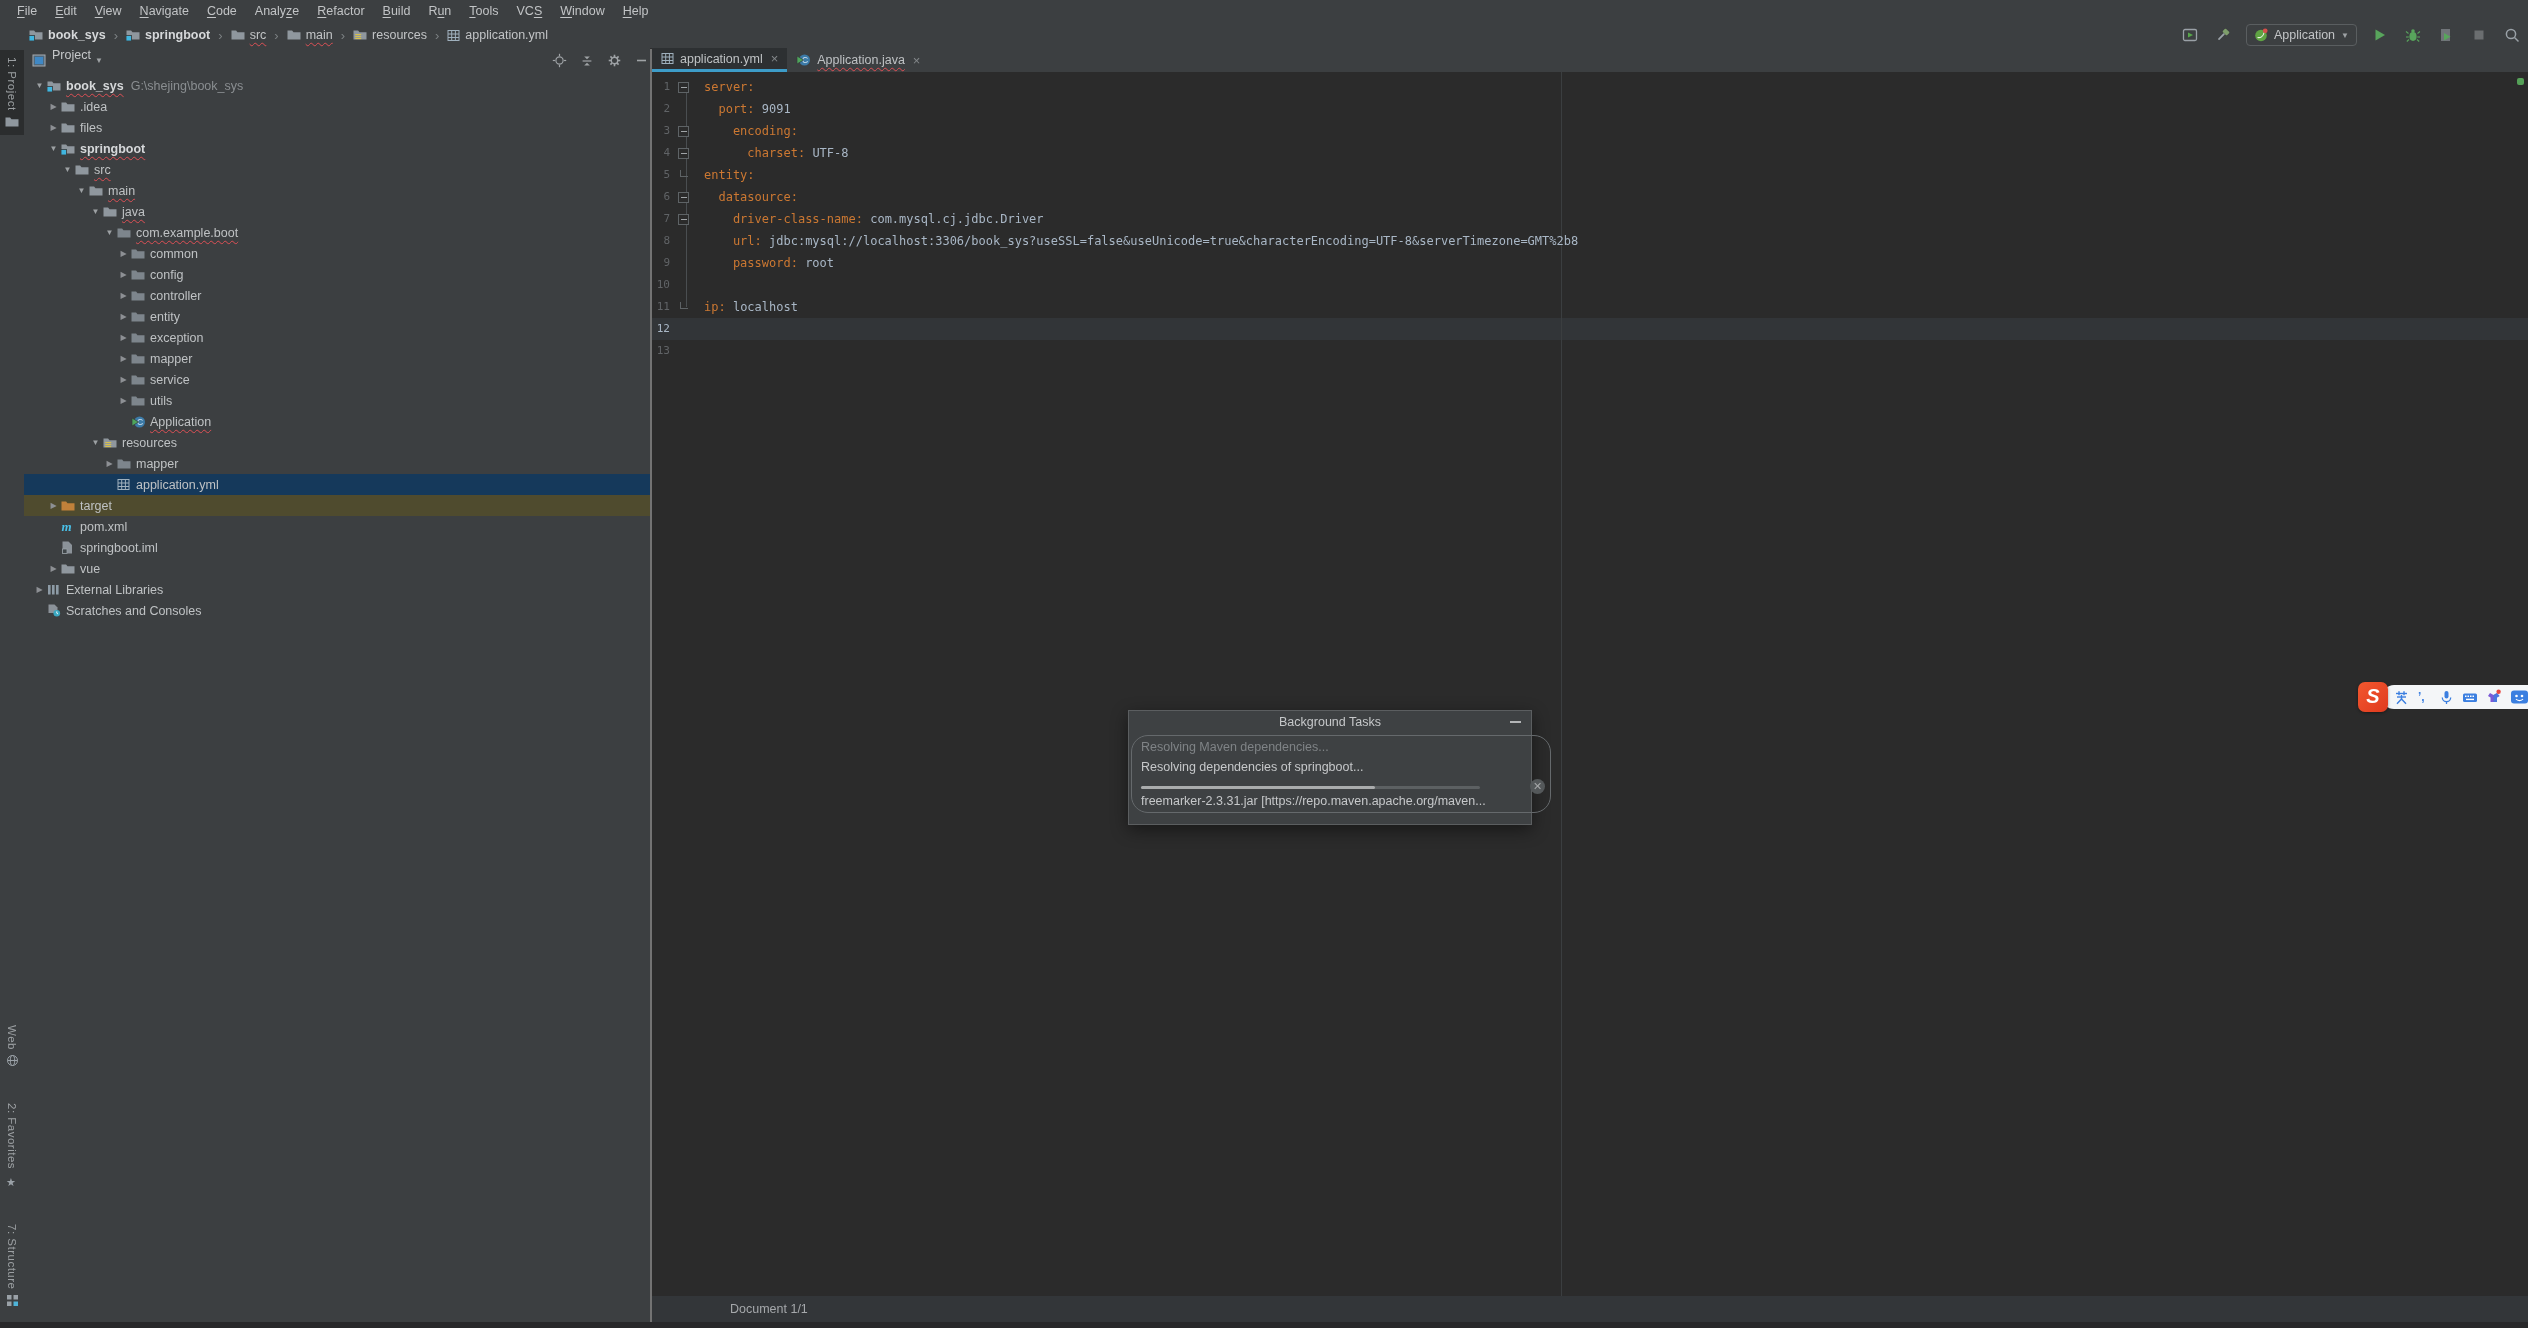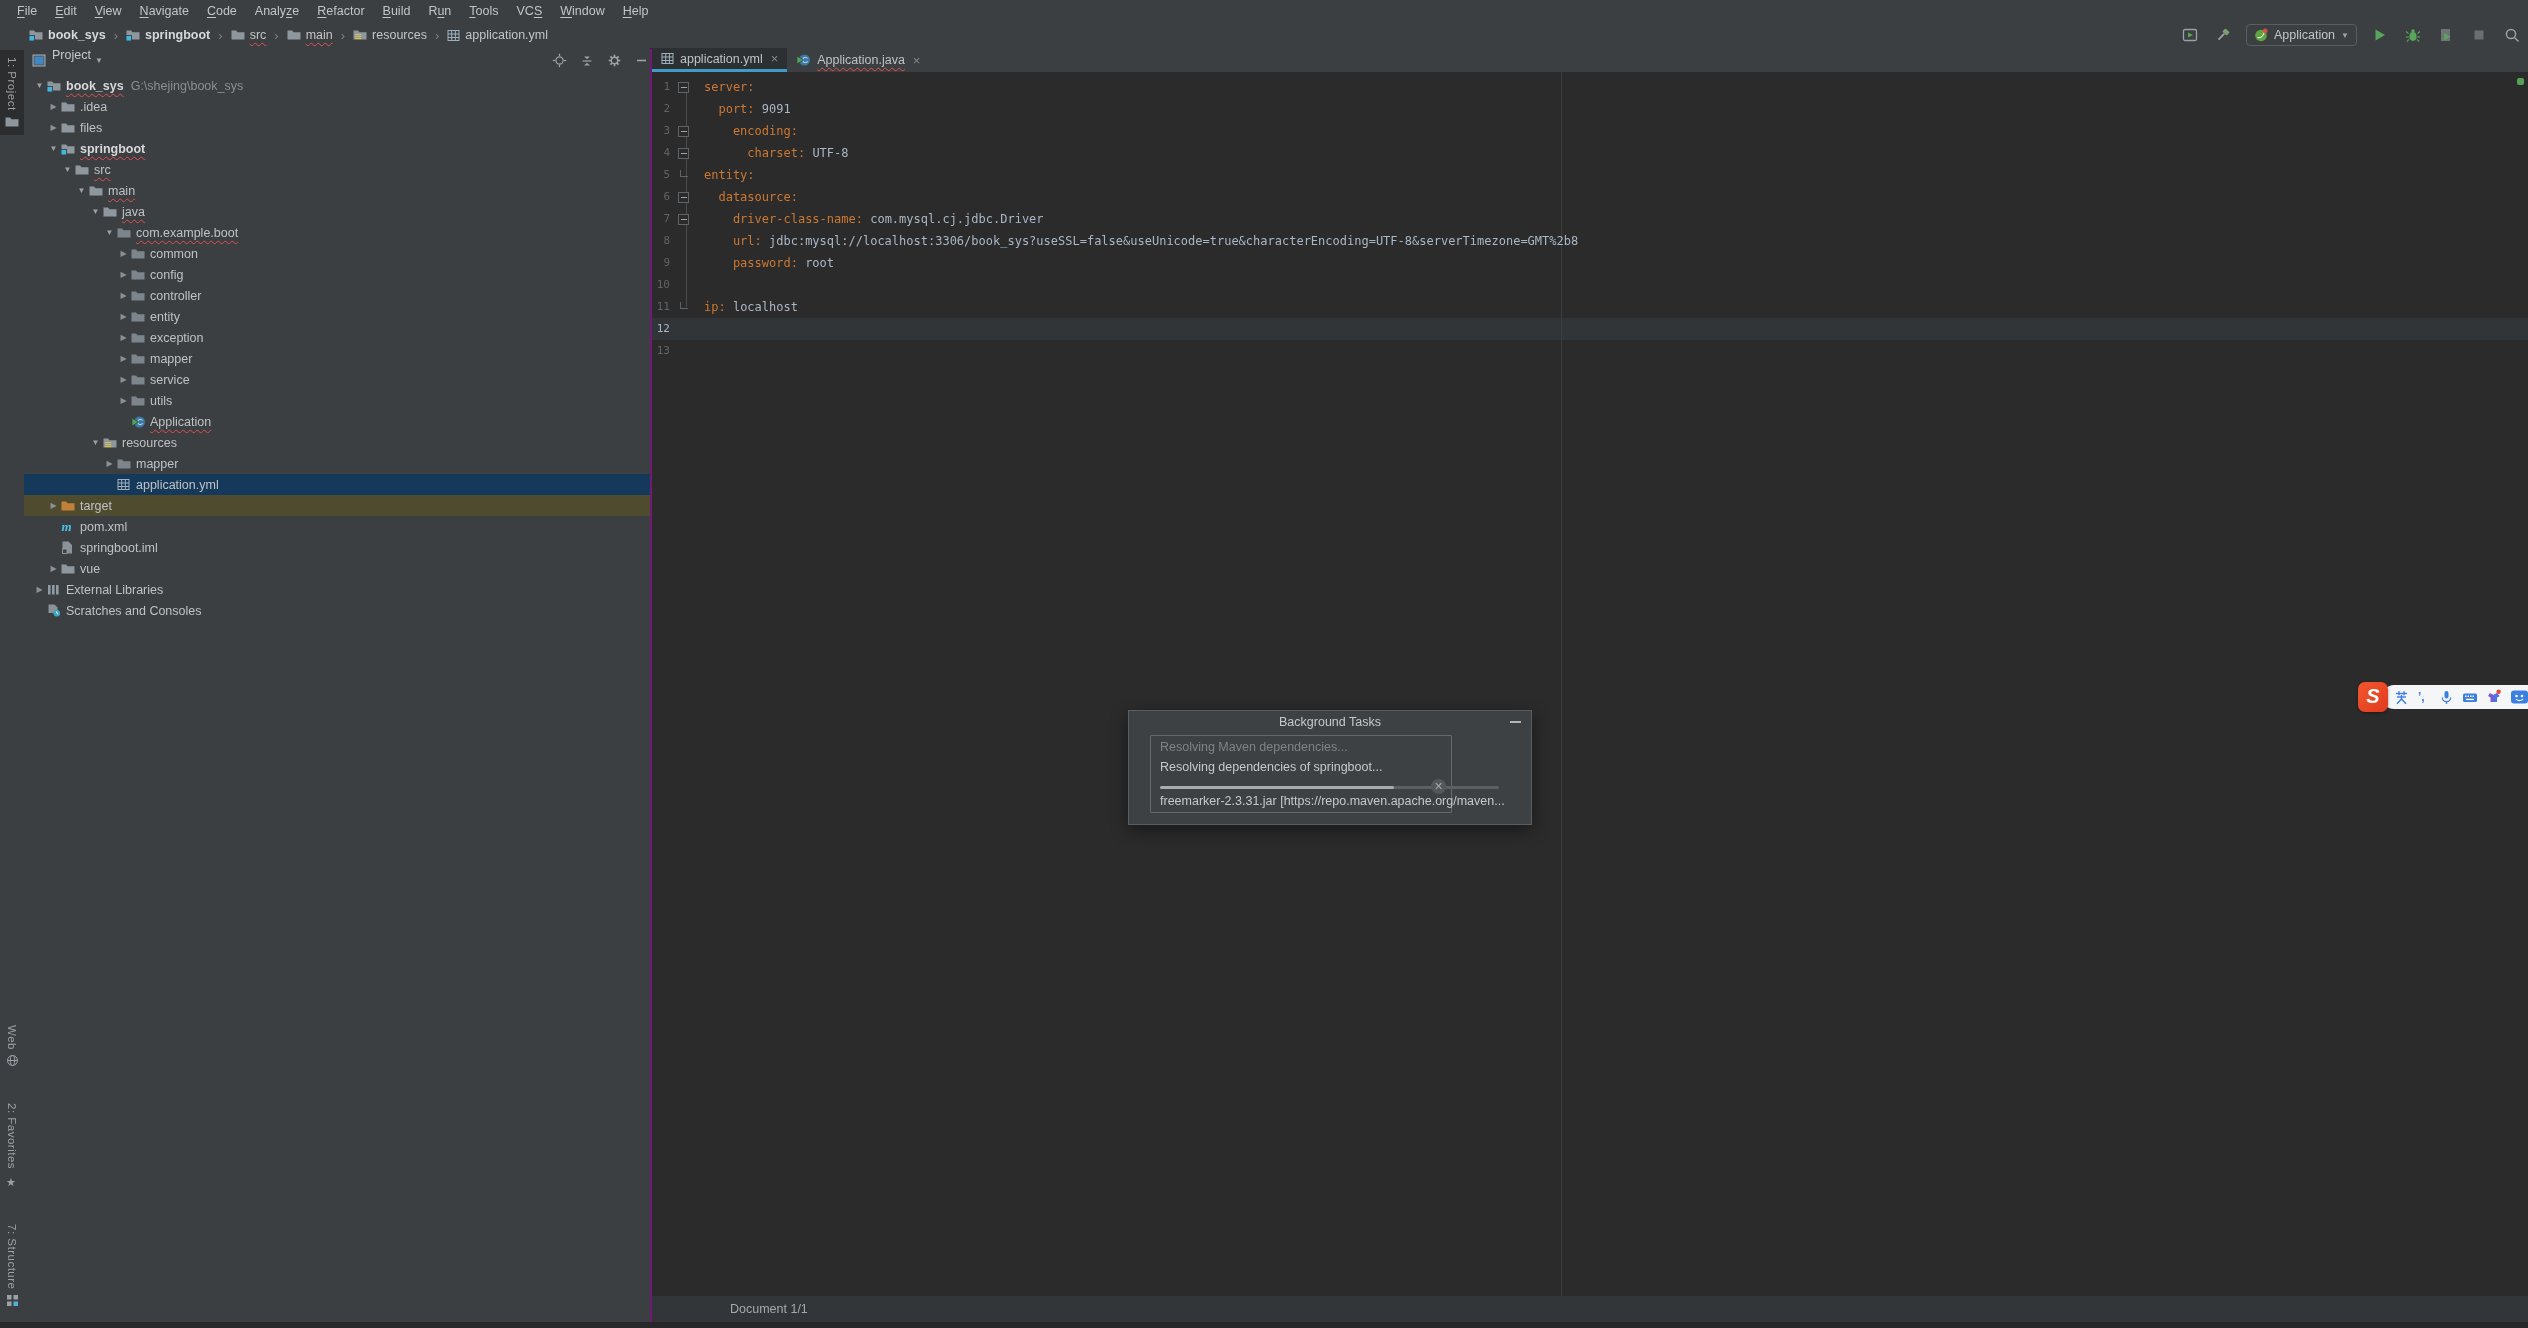--- a/index.html
+++ b/index.html
@@ -1,16 +1,16 @@
 <!DOCTYPE html>
 <html><head>
 <meta charset="utf-8">
 <style>
   html,body{margin:0;padding:0;background:#222;}
-  #root{position:relative;width:2528px;height:1328px;background:#701a75;overflow:hidden;
+  #root{position:relative;width:2528px;height:1328px;background:#737373;overflow:hidden;
         font-family:"Liberation Sans",sans-serif;color:#c2c4c6;-webkit-font-smoothing:antialiased;}
   .abs{position:absolute;}
   
   #menubar{left:0;top:0;width:2528px;height:22px;display:flex;align-items:center;padding-left:8px;background:#3c3f41;}
   .menu-item{font-size:12.5px;line-height:22px;padding:0 9px;color:#c2c4c6;cursor:default;}
   .menu-item .mn{text-decoration:underline;text-underline-offset:2px;}
   
   #toolbar{left:0;top:22px;width:2528px;height:26px;background:#3c3f41;border-bottom:1px solid #2e2e2e;}
   #breadcrumbs{position:absolute;left:26px;top:0;height:26px;display:flex;align-items:center;gap:2px;}
   .bc-item{display:flex;align-items:center;gap:5px;font-size:12.5px;padding:0 3px;}
@@ -64,21 +64,21 @@
   .k{color:#cc7832;}
   .v{color:#a9b7c6;}
   #inspect-ok{position:absolute;right:4px;top:6px;width:7px;height:7px;border-radius:2px;background:#55a158;}
   
   #statusstrip{left:652px;top:1296px;width:1876px;height:26px;background:#333639;font-size:12.5px;color:#a5a8ab;line-height:26px;padding-left:78px;box-sizing:border-box;}
   #bottomstrip{left:0;top:1322px;width:2528px;height:6px;background:#28282a;}
   
   #popup{left:1128px;top:710px;width:402px;height:113px;background:#3e4143;border:1px solid #5b5e60;box-shadow:0 5px 16px rgba(0,0,0,0.45);}
   #popup-title{position:absolute;left:0;top:0;width:100%;height:22px;text-align:center;font-size:12.5px;color:#c6c8ca;line-height:22px;}
   #popup-min{position:absolute;right:10px;top:10px;width:11px;height:2px;background:#b3b5b7;}
-  #popup-inner{position:absolute;left:21px;top:24px;width:302px;height:78px;border:1px solid #65696c;border-radius:1px;box-sizing:border-box;}
+  #popup-inner{position:absolute;left:2px;top:24px;width:420px;height:78px;border:1px solid #65696c;border-radius:17px;box-sizing:border-box;}
   #task-dim{position:absolute;left:9px;top:4px;font-size:12.5px;color:#7f8386;}
   #task-main{position:absolute;left:9px;top:24px;font-size:12.5px;color:#c6c8ca;}
   #prog-track{position:absolute;left:9px;top:50px;width:339px;height:3px;border-radius:2px;background:#5c6062;}
   #prog-fill{height:3px;border-radius:2px;background:#a9abac;}
   #prog-cancel{position:absolute;right:5px;top:43px;width:15px;height:15px;border-radius:50%;background:#54585a;color:#a6a8aa;font-size:11px;line-height:15px;text-align:center;}
   #task-detail{position:absolute;left:9px;top:58px;width:360px;font-size:12.5px;color:#c6c8ca;white-space:nowrap;overflow:hidden;}
   
   #sogou{left:2358px;top:682px;width:175px;height:30px;}
   #sogou-bar{position:absolute;left:24px;top:3px;width:151px;height:24px;background:#f4f6f8;border-radius:12px 0 0 12px;display:flex;align-items:center;gap:8px;padding-left:12px;box-sizing:border-box;}
   #sogou-logo{position:absolute;left:0;top:0;width:30px;height:30px;border-radius:7px;background:linear-gradient(135deg,#f2582f,#e03a1e);color:#fff;font-weight:bold;font-style:italic;font-size:20px;text-align:center;line-height:29px;box-shadow:0 1px 3px rgba(0,0,0,0.4);}

